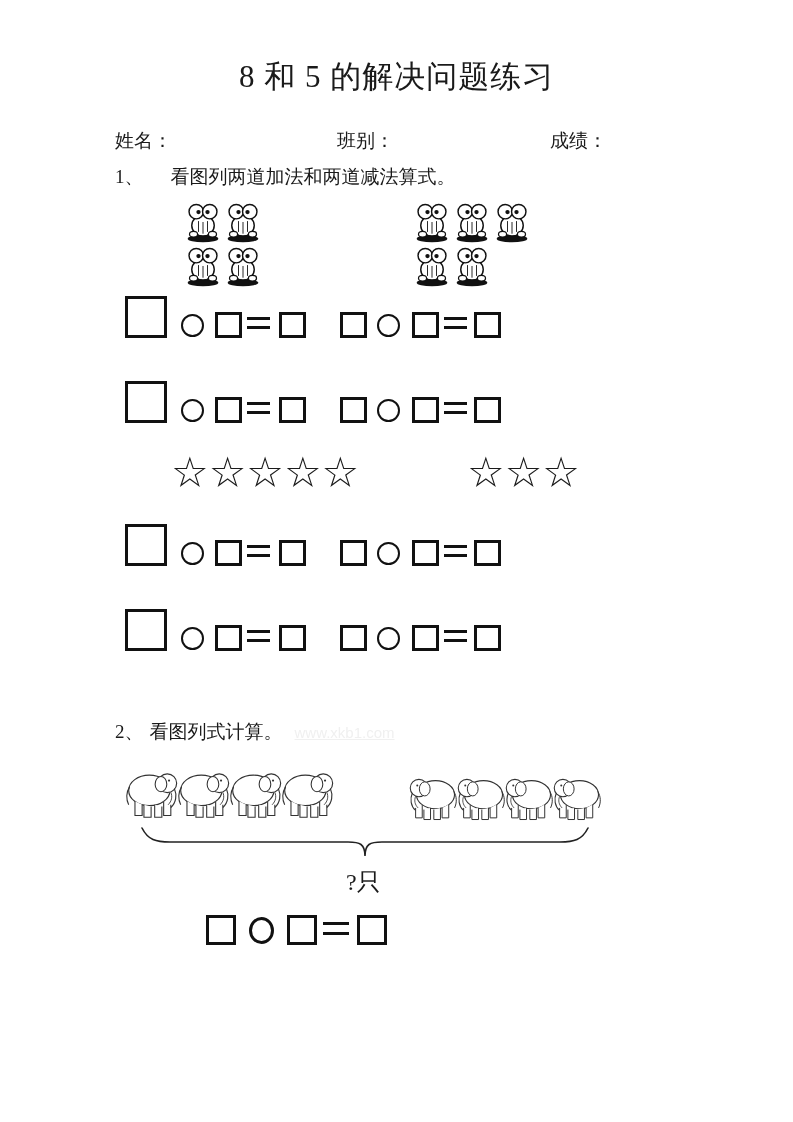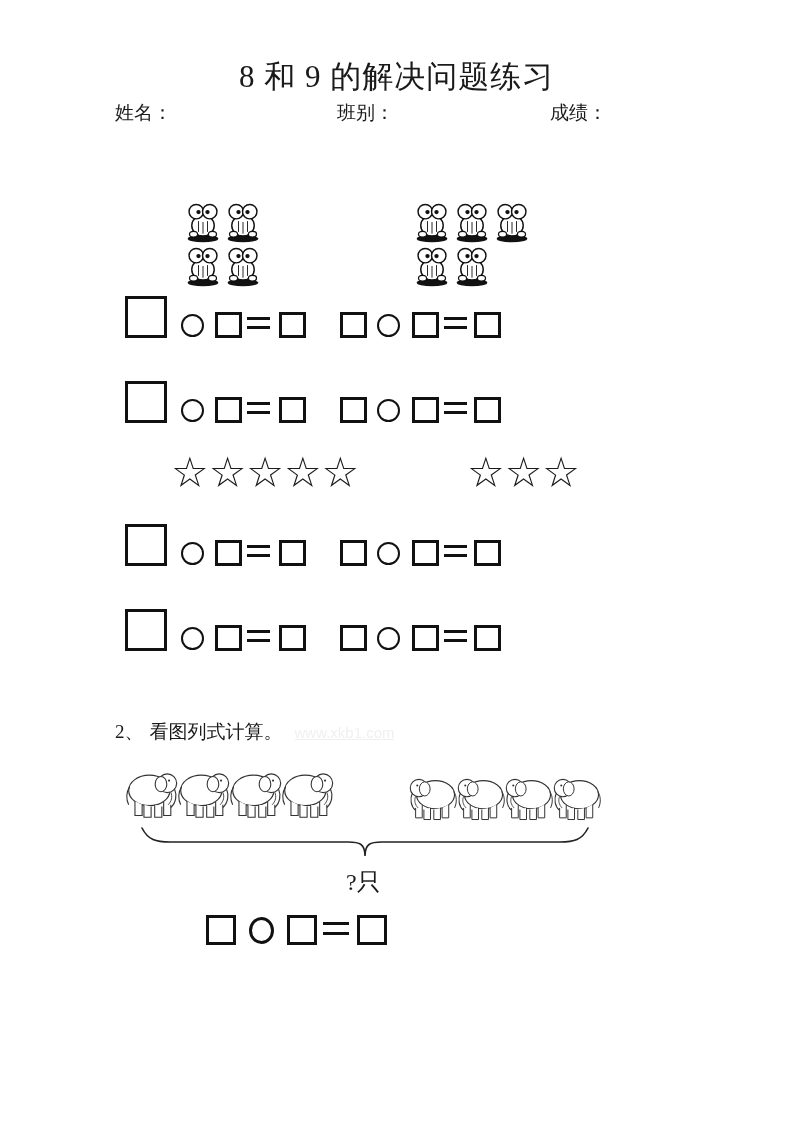--- a/index.html
+++ b/index.html
@@ -10,21 +10,21 @@
     margin: 0 auto;
     background: #ffffff;
     font-family: "Liberation Serif", "DejaVu Serif", serif;
     color: #1a1a1a;
     overflow: hidden;
   }
   .abs { position: absolute; }
 
   
   #title { top: 56px; left: 0; width: 100%; text-align: center; font-size: 31px; letter-spacing: 1px; }
-  .info-label { top: 100px; font-size: 19px; }
+  .info-label { top: 128px; font-size: 19px; }
   #name-label  { left: 115px; }
   #class-label { left: 337px; text-align: right; }
   #score-label { left: 550px; }
 
   
   .q-line { font-size: 19px; }
   #q1-line { top: 164px; left: 115px; }
   #q1-line .q-prompt { margin-left: 27px; }
   #q2-line { top: 719px; left: 115px; }
   #q2-line .q-prompt { margin-left: 6px; }
@@ -86,26 +86,29 @@
   #q2-equation .g1 { margin-left: 13px; }
   #q2-equation .g2 { margin-left: 13px; }
   #q2-equation .g3 { margin-left: 6px; }
   #q2-equation .g4 { margin-left: 8px; }
 </style>
 </head>
 <body>
 
 <div id="page">
 
-  <div id="title" class="abs">8 和 9 的解决问题练习</div>
+  <div id="title" class="abs">8 和 5 的解决问题练习</div>
 
   <span id="name-label" class="abs info-label">姓名：</span>
   <span id="class-label" class="abs info-label">班别：</span>
   <span id="score-label" class="abs info-label">成绩：</span>
 
+  <div id="q1-line" class="abs q-line">
+    <span>1、</span><span class="q-prompt">看图列两道加法和两道减法算式。</span>
+  </div>
 
   <div id="frog-group-left" class="abs frog-group">
       <div class="sprite-row">
   <span class="frog">
     <svg viewBox="0 0 40 46">
       <ellipse cx="20" cy="41.5" rx="17" ry="4" fill="#111"></ellipse>
       <ellipse cx="20" cy="27" rx="12.5" ry="11.5" fill="#fff" stroke="#111" stroke-width="1.6"></ellipse>
       <path d="M15,22 v12 M20,23 v13 M25,22 v12" stroke="#111" stroke-width="1" fill="none"></path>
       <circle cx="12.5" cy="11.5" r="8" fill="#fff" stroke="#111" stroke-width="1.6"></circle>
       <circle cx="27.5" cy="11.5" r="8" fill="#fff" stroke="#111" stroke-width="1.6"></circle>

